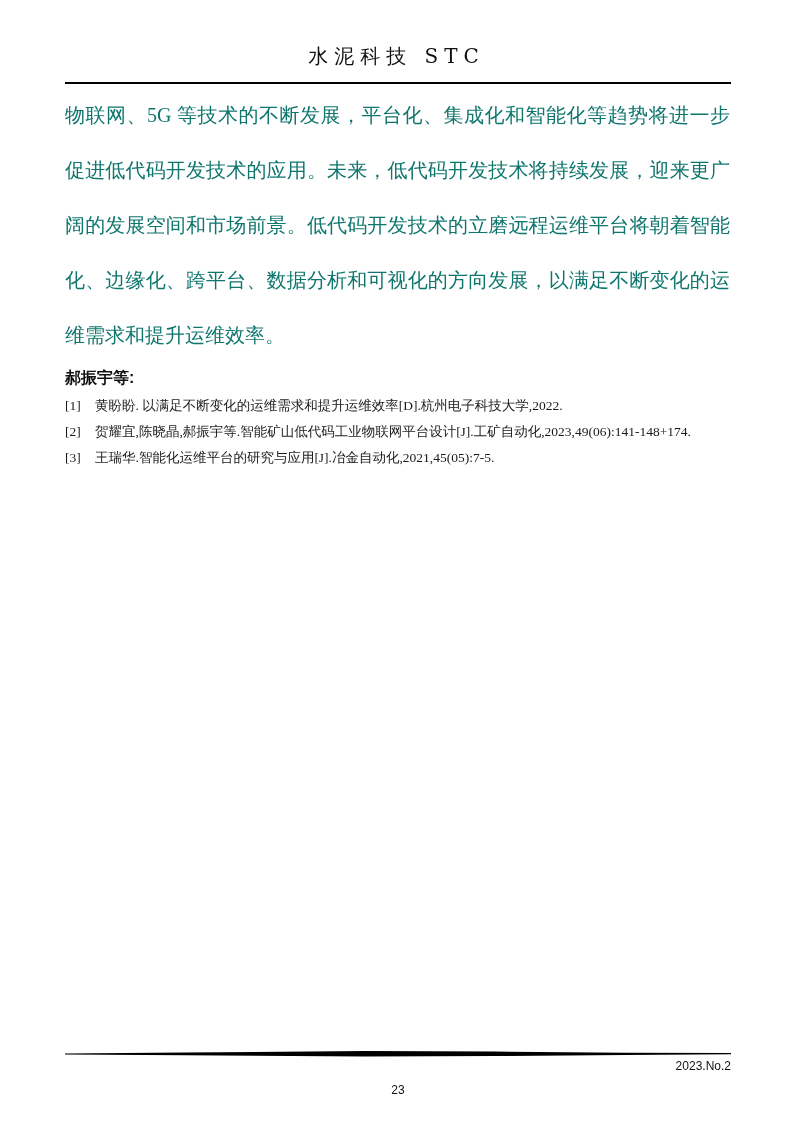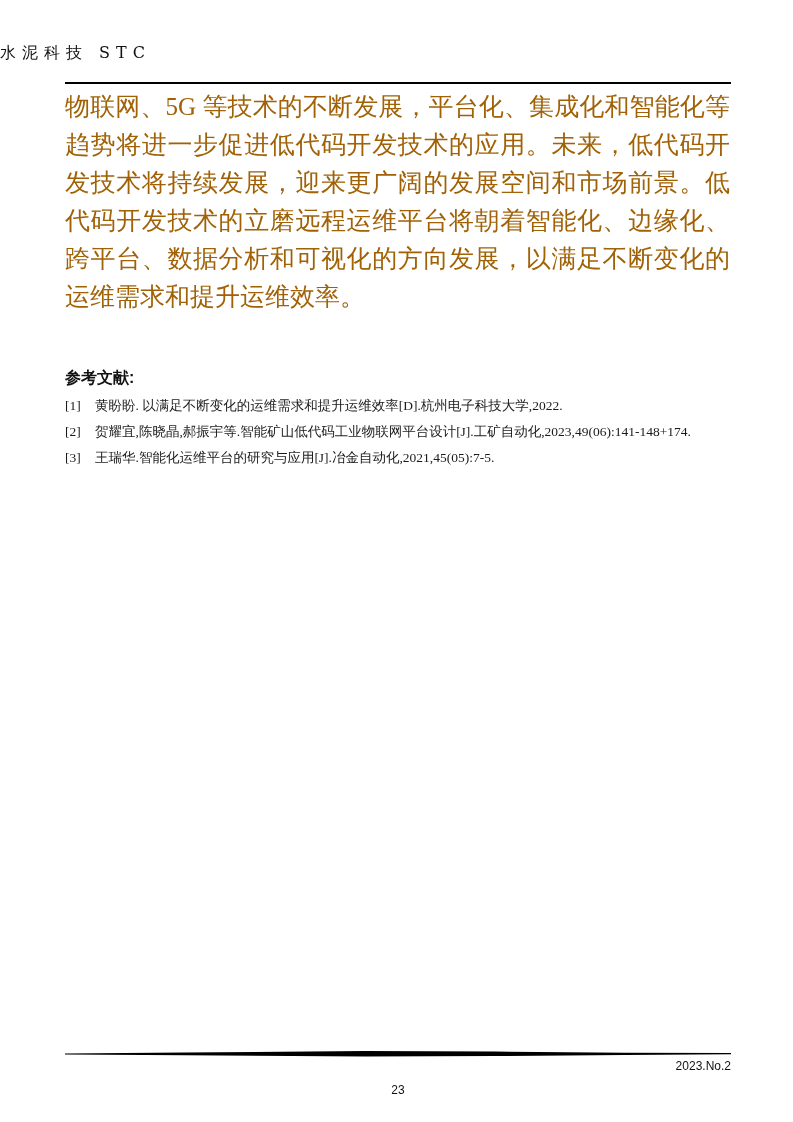--- a/index.html
+++ b/index.html
@@ -14,46 +14,46 @@
     background: #ffffff;
     color: #1a1a1a;
     font-family: "Liberation Serif", "DejaVu Serif", serif;
     overflow: hidden;
   }
   .journal-title {
     position: absolute;
     top: 43px;
     left: 0;
     width: 100%;
-    text-align: left;
-    font-size: 16px;
+    text-align: center;
+    font-size: 20px;
     letter-spacing: 6px;
     color: #111111;
     font-family: "DejaVu Serif", "Liberation Serif", serif;
     white-space: nowrap;
   }
   .header-rule {
     position: absolute;
     top: 82px;
     left: 65px;
     width: 666px;
     height: 2px;
     background: #000000;
   }
   .body-paragraph {
     position: absolute;
     top: 88px;
     left: 65px;
     width: 665px;
     margin: 0;
-    font-size: 25px;
-    line-height: 38px;
+    font-size: 20px;
+    line-height: 55px;
     text-align: justify;
     text-justify: inter-ideograph;
-    color: #a16207;
+    color: #0f766e;
   }
   .ref-heading {
     position: absolute;
     top: 368px;
     left: 65px;
     margin: 0;
     font-size: 16px;
     font-weight: bold;
     font-family: "Liberation Sans", "DejaVu Sans", sans-serif;
     color: #111111;
@@ -115,21 +115,21 @@
 <body>
 
 <div class="page">
 
   <div class="journal-title">水泥科技 STC</div>
 
   <div class="header-rule"></div>
 
   <p class="body-paragraph">物联网、5G 等技术的不断发展，平台化、集成化和智能化等趋势将进一步促进低代码开发技术的应用。未来，低代码开发技术将持续发展，迎来更广阔的发展空间和市场前景。低代码开发技术的立磨远程运维平台将朝着智能化、边缘化、跨平台、数据分析和可视化的方向发展，以满足不断变化的运维需求和提升运维效率。</p>
 
-  <h3 class="ref-heading">参考文献:</h3>
+  <h3 class="ref-heading">郝振宇等:</h3>
 
   <div class="ref-list">
     <div class="ref-item">
       <span class="ref-label">[1]</span>
       <span class="ref-text">黄盼盼. 以满足不断变化的运维需求和提升运维效率[D].杭州电子科技大学,2022.</span>
     </div>
     <div class="ref-item">
       <span class="ref-label">[2]</span>
       <span class="ref-text">贺耀宜,陈晓晶,郝振宇等.智能矿山低代码工业物联网平台设计[J].工矿自动化,2023,49(06):141-148+174.</span>
     </div>

